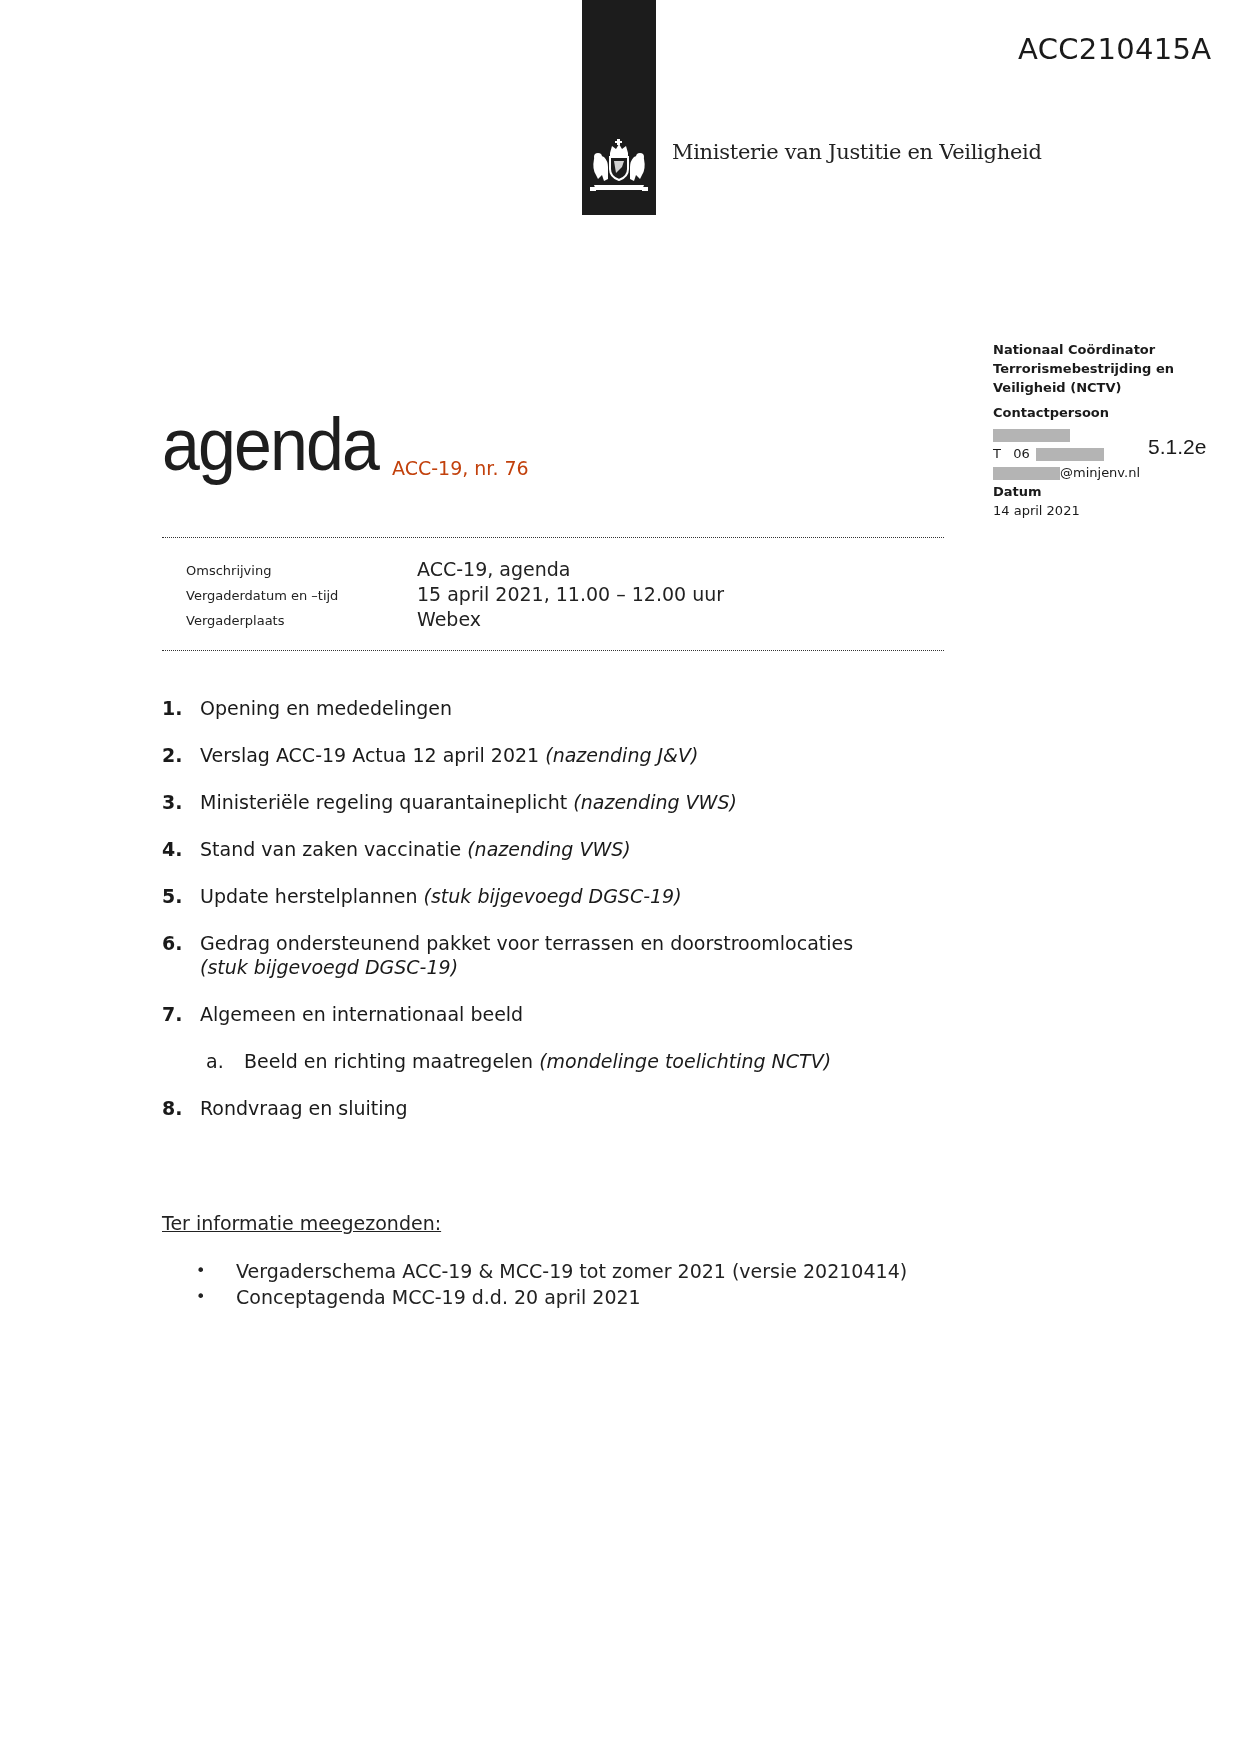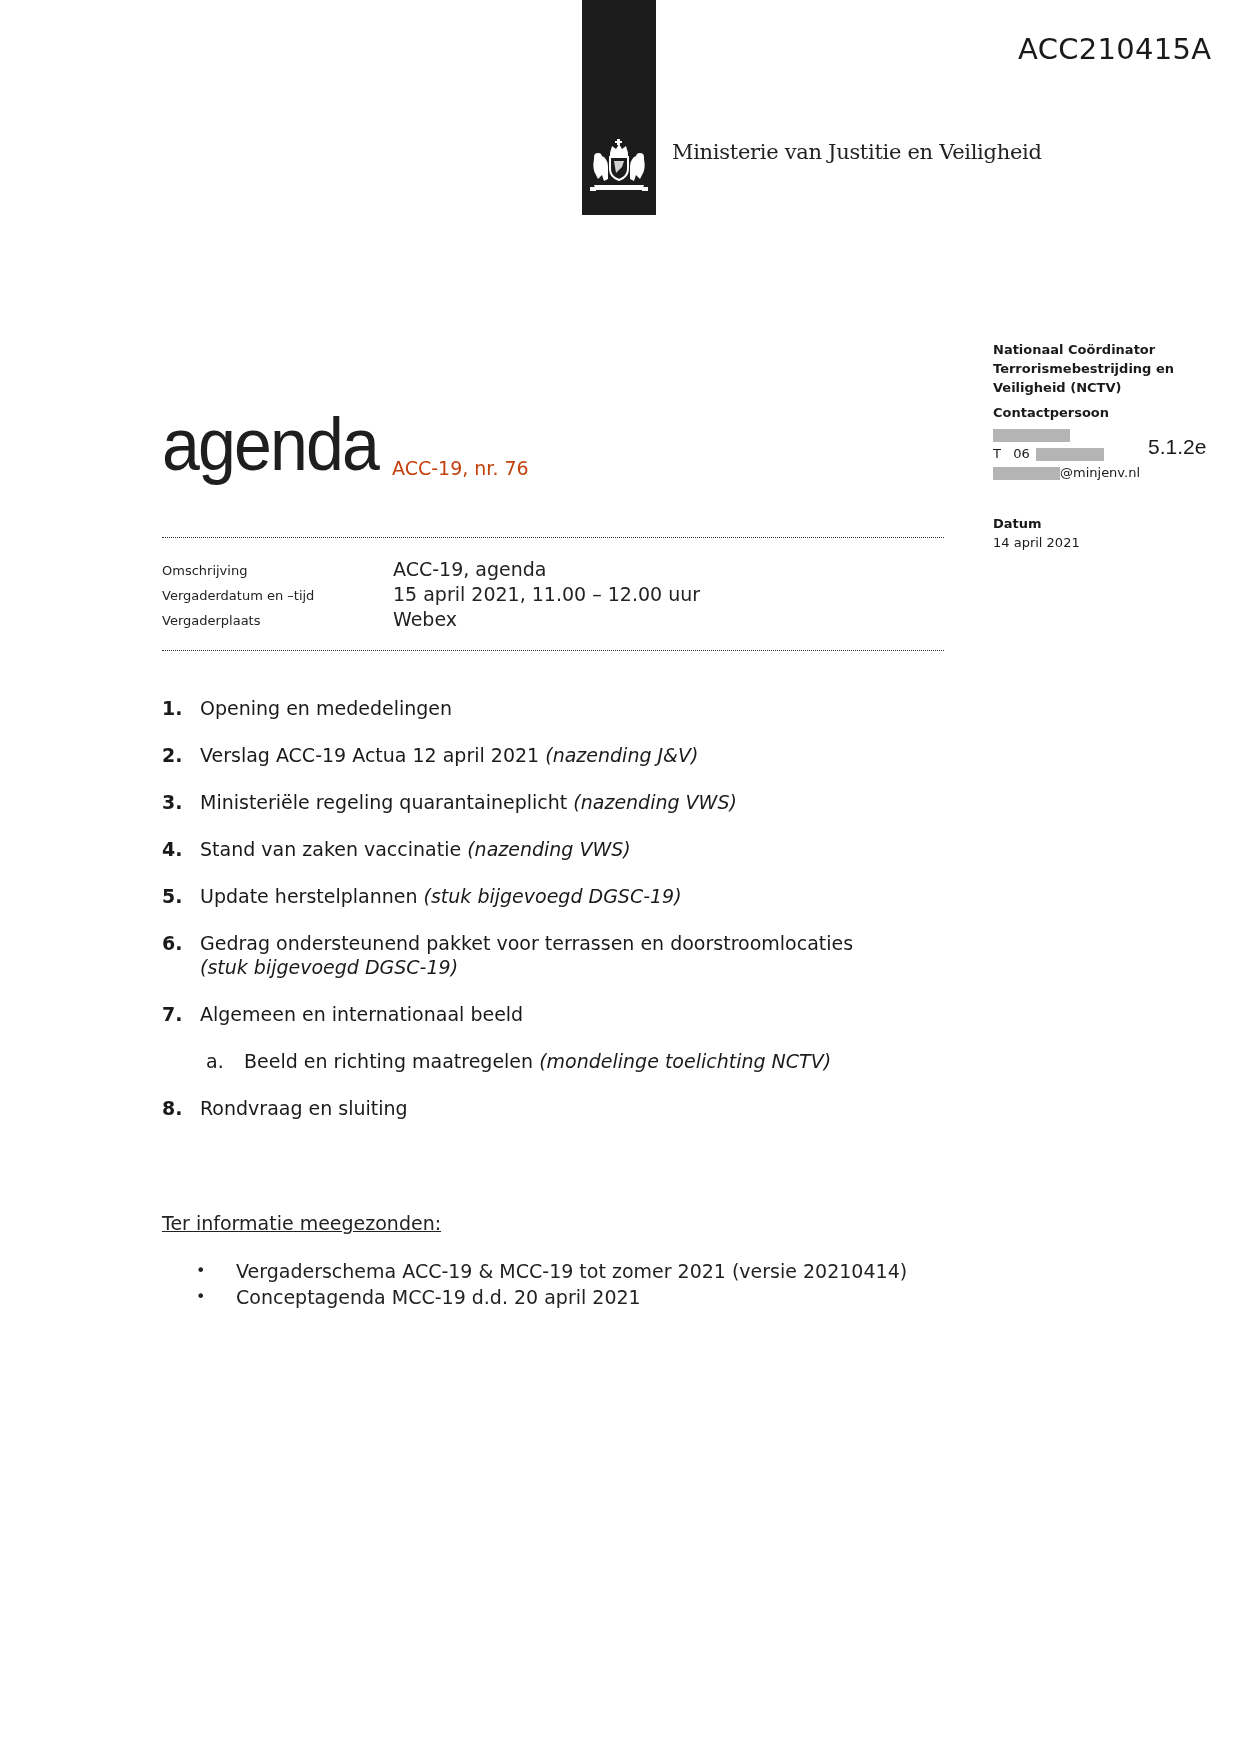--- a/index.html
+++ b/index.html
@@ -76,21 +76,20 @@
     }
     .redaction-code {
       left: 1148px; top: 435px;
       font-family: "Liberation Sans", sans-serif;
       font-size: 21px;
       color: #1a1a1a;
     }
     .sb-date-label {
       font-weight: bold;
       font-size: 13px;
-      margin-top: 32px;
     }
 
     
     .agenda-title {
       left: 162px; top: 408px;
       font-family: "Liberation Sans", sans-serif;
       font-size: 74px;
       letter-spacing: -2px;
       color: #1e1e1e;
       line-height: 1;
@@ -113,20 +112,21 @@
 
     
     .meta {
       left: 162px; top: 555px;
       width: 782px;
     }
     .meta-row {
       display: flex;
       height: 25px;
       align-items: flex-end;
+      margin-left: 24px;
     }
     .meta-label {
       width: 231px;
       font-size: 13px;
       color: #222;
       padding-bottom: 2px;
     }
     .meta-value {
       font-size: 19px;
       color: #222;

